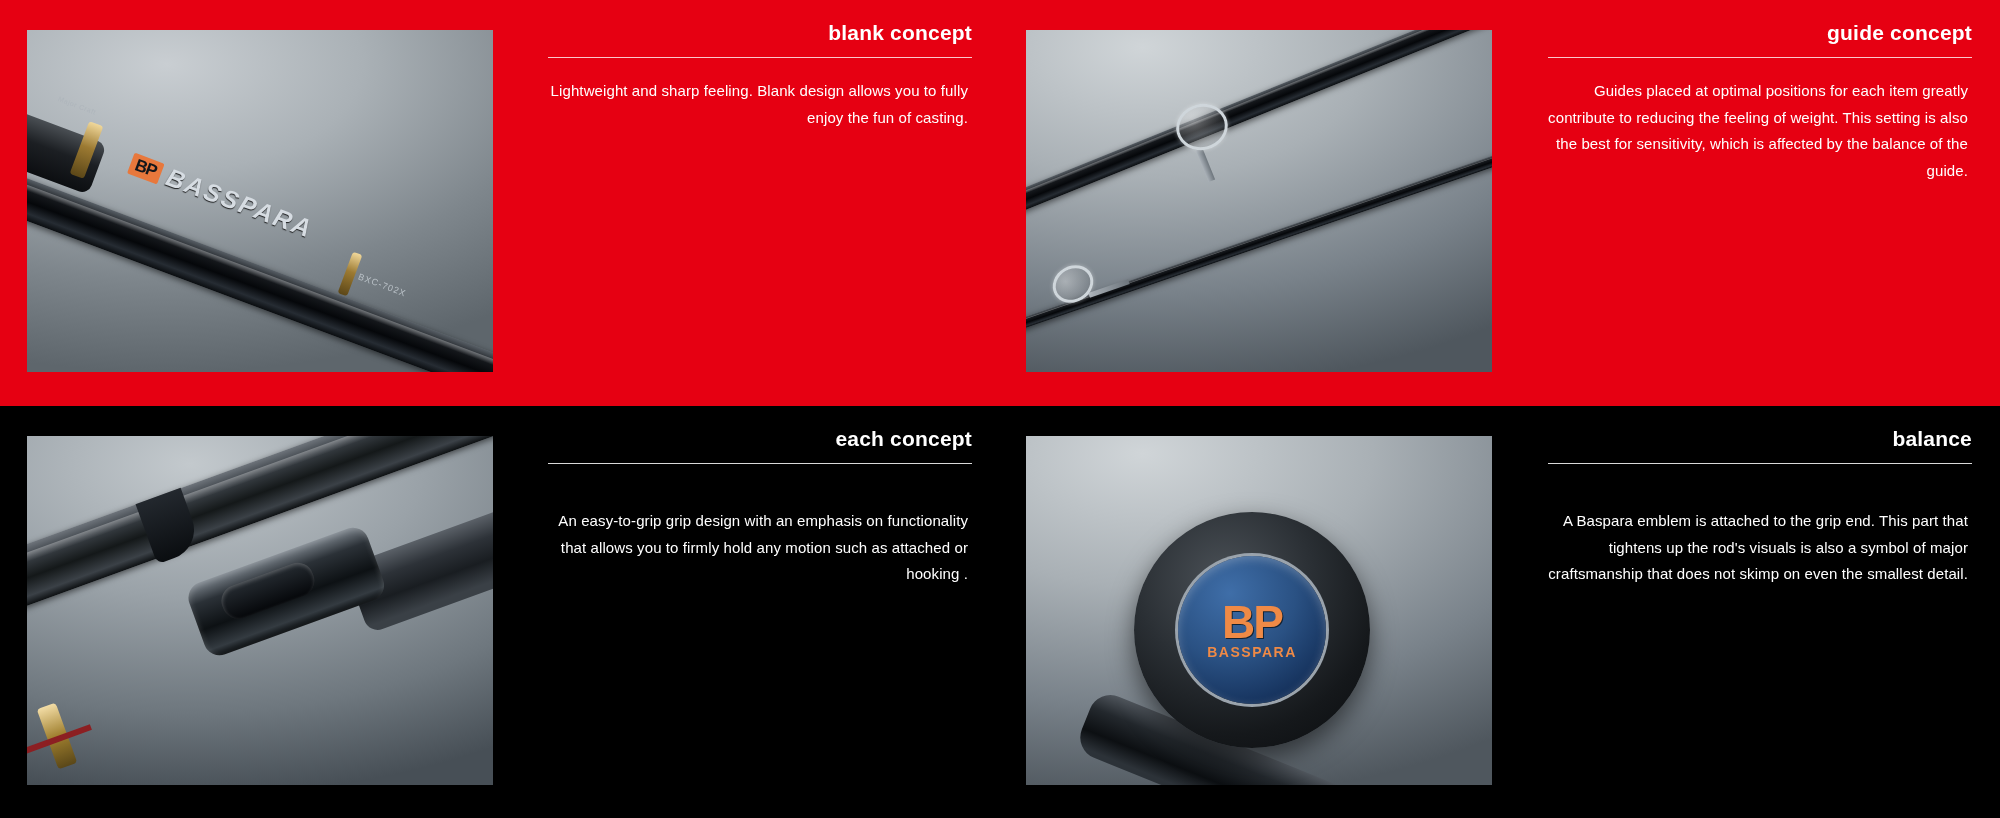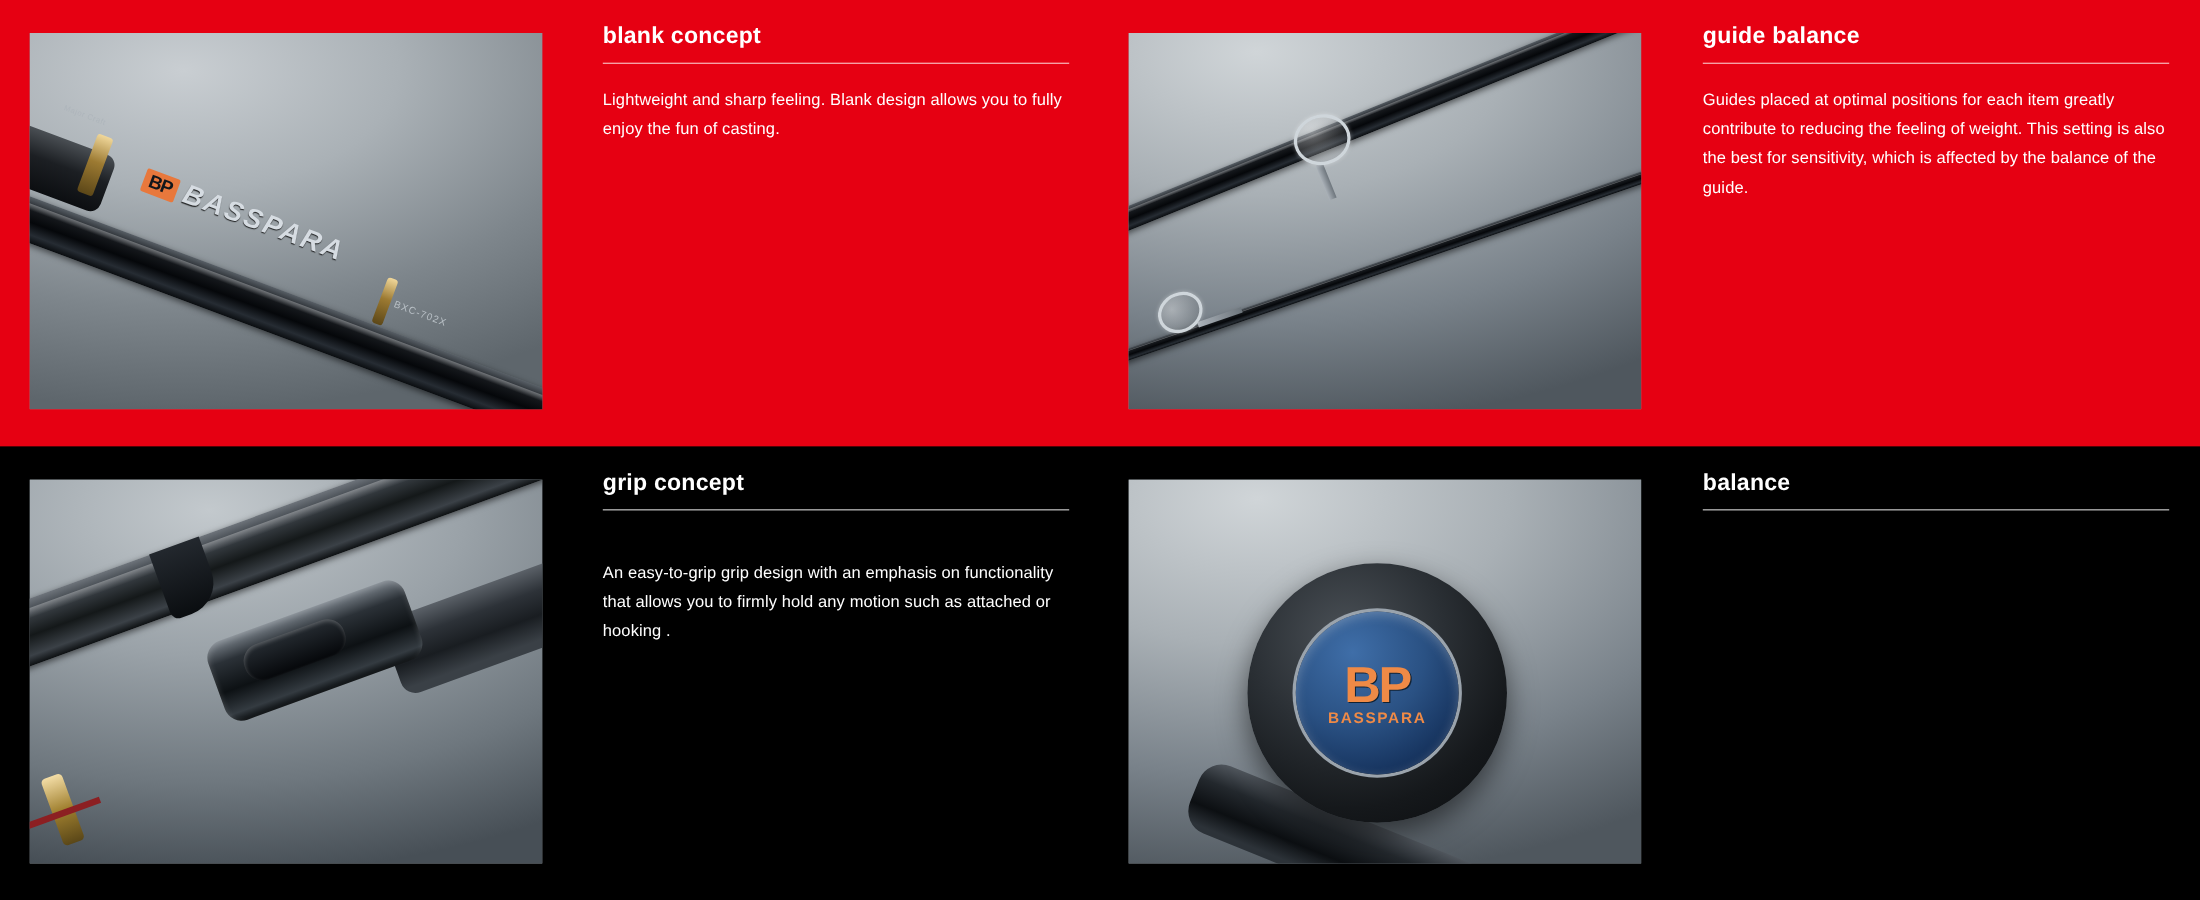--- a/index.html
+++ b/index.html
@@ -236,20 +236,21 @@
     transform-origin:left center;
     background:linear-gradient(180deg,#50565d 0%,#23282d 30%,#0c0f12 65%,#2c3238 92%);
     border-radius:22px;
   }
 
   
   .txt {
     position:absolute;
     left:24px;
     width:424px;
+    text-align:right;
   }
   .band-top .txt    { top:20px; }
   .band-bottom .txt { top:429px; }
 
   .band-bottom .txt { top:20px; }
 
   .heading {
     color:#ffffff;
     font-size:21px;
     font-weight:bold;
@@ -320,21 +321,21 @@
         <div class="rod rod-g2">
           <div class="rod-hilite"></div>
         </div>
         <div class="guide-leg" style="left:62px;top:256px;width:42px;height:5px;transform:rotate(-19deg);"></div>
         <div class="guide-ring" style="left:26px;top:236px;width:42px;height:36px;transform:rotate(-30deg);"></div>
       </div>
     </div>
 
     <div class="cell cell-text">
       <div class="txt">
-        <div class="heading">guide balance</div>
+        <div class="heading">guide concept</div>
         <div class="rule"></div>
         <div class="body">Guides placed at optimal positions for each item greatly contribute to reducing the feeling of weight. This setting is also the best for sensitivity, which is affected by the balance of the guide.</div>
       </div>
     </div>
 
   </div>
 
   <div class="band band-bottom">
 
     <div class="cell cell-img">
@@ -348,21 +349,21 @@
           <div class="seat-window"></div>
         </div>
         <div class="trigger"></div>
         <div class="gold-band2"></div>
         <div class="red-stripe"></div>
       </div>
     </div>
 
     <div class="cell cell-text">
       <div class="txt">
-        <div class="heading">grip concept</div>
+        <div class="heading">each concept</div>
         <div class="rule"></div>
         <div class="body">An easy-to-grip grip design with an emphasis on functionality that allows you to firmly hold any motion such as attached or hooking .</div>
       </div>
     </div>
 
     <div class="cell cell-img second">
       <div class="photo">
         <div class="photo-bg cool"></div>
         <div class="rod-emblem-shaft"></div>
         <div class="butt-cap">
@@ -371,18 +372,19 @@
             <div class="emblem-word">BASSPARA</div>
           </div>
         </div>
       </div>
     </div>
 
     <div class="cell cell-text">
       <div class="txt">
         <div class="heading">balance</div>
         <div class="rule"></div>
+        <div class="body">A Baspara emblem is attached to the grip end. This part that tightens up the rod's visuals is also a symbol of major craftsmanship that does not skimp on even the smallest detail.</div>
       </div>
     </div>
 
   </div>
 
 </div>
 
 </body></html>

